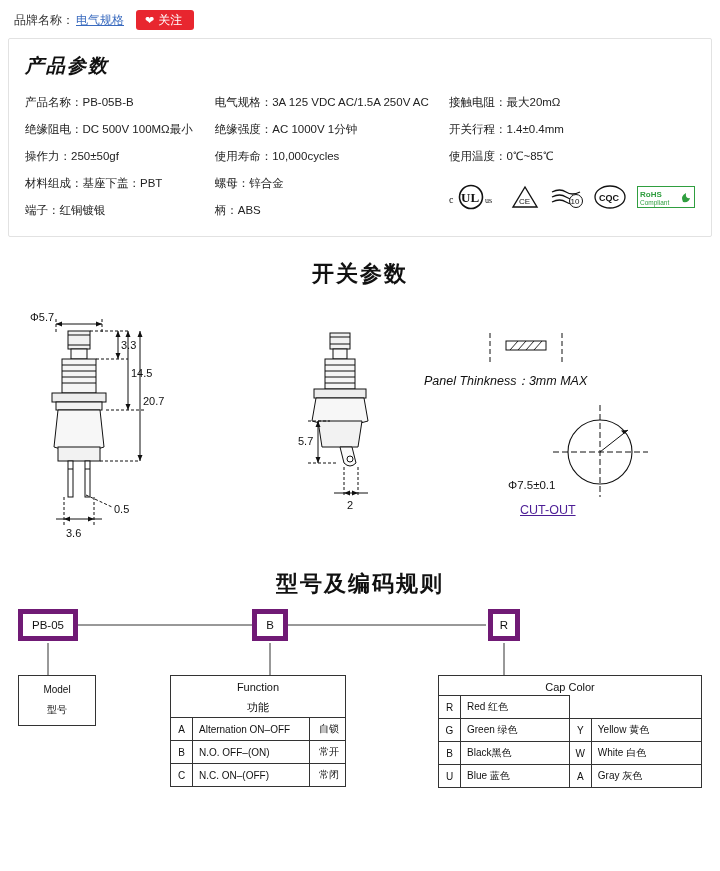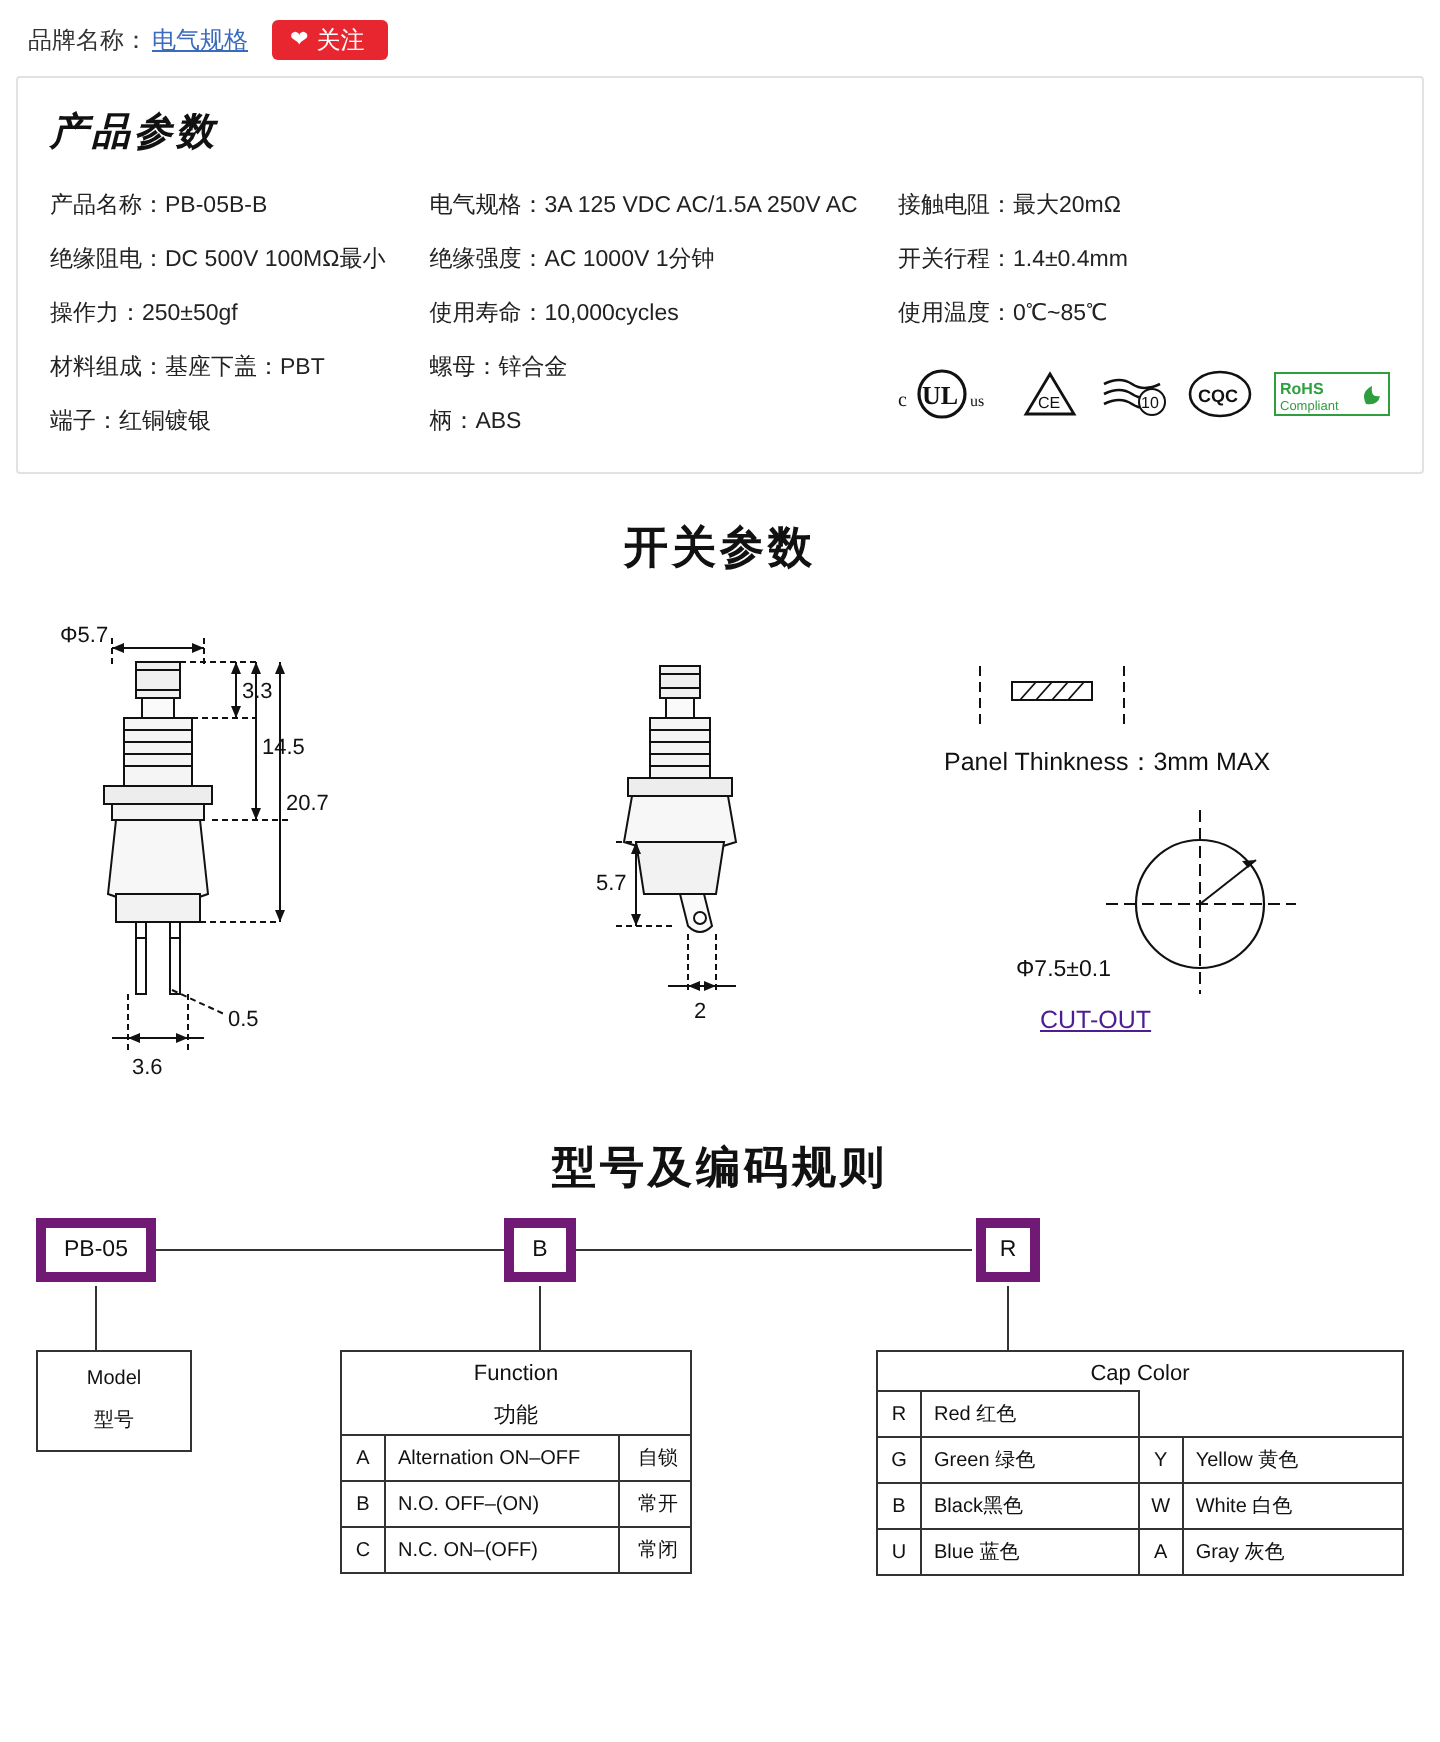--- a/index.html
+++ b/index.html
@@ -81,24 +81,25 @@
     margin:22px 0 8px 0;
     font-family:Liberation Serif, serif;
   }
 
   
   .drawing-wrap { position:relative; width:720px; height:250px; }
   .drawing-wrap svg { position:absolute; left:0; top:0; }
 
   .panel-note {
     position:absolute;
-    left:472px; top:76px;
+    left:424px; top:76px;
     font-size:12.5px;
     color:#111;
     white-space:nowrap;
+    font-style:italic;
   }
   .cutout-label {
     position:absolute;
     left:520px; top:206px;
     font-size:12.5px;
     color:#4c1d95;
     text-decoration:underline;
     white-space:nowrap;
   }
   .dia-cut-label {

